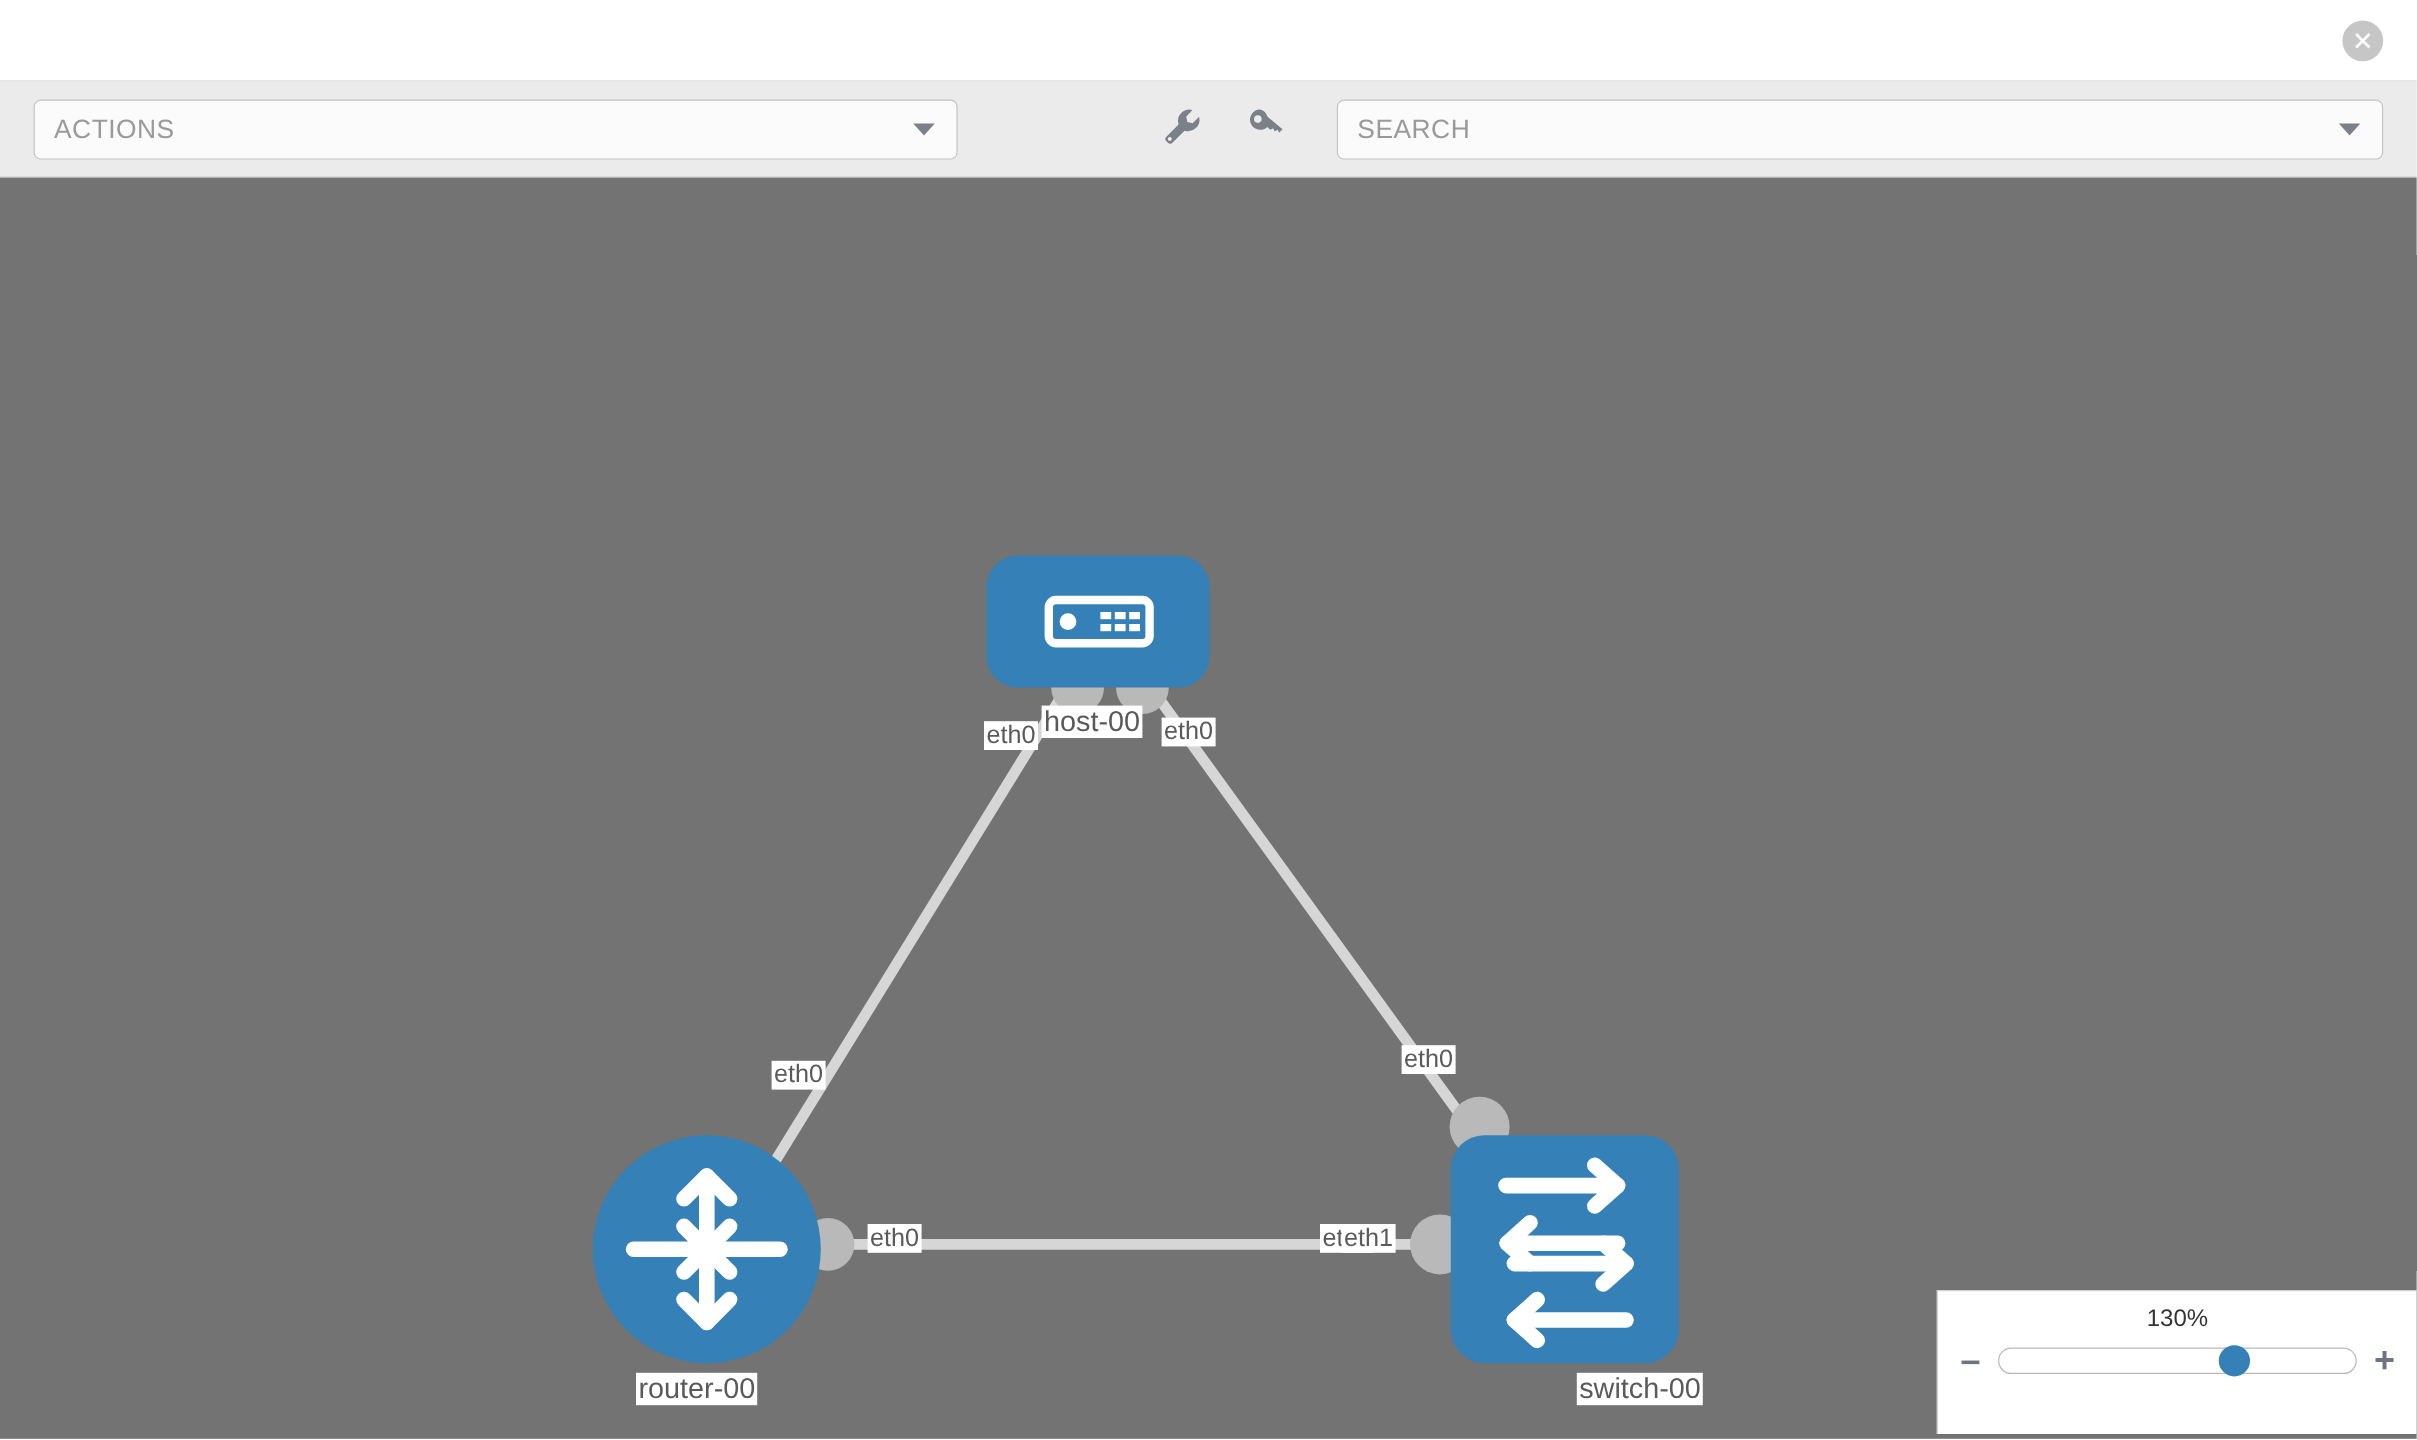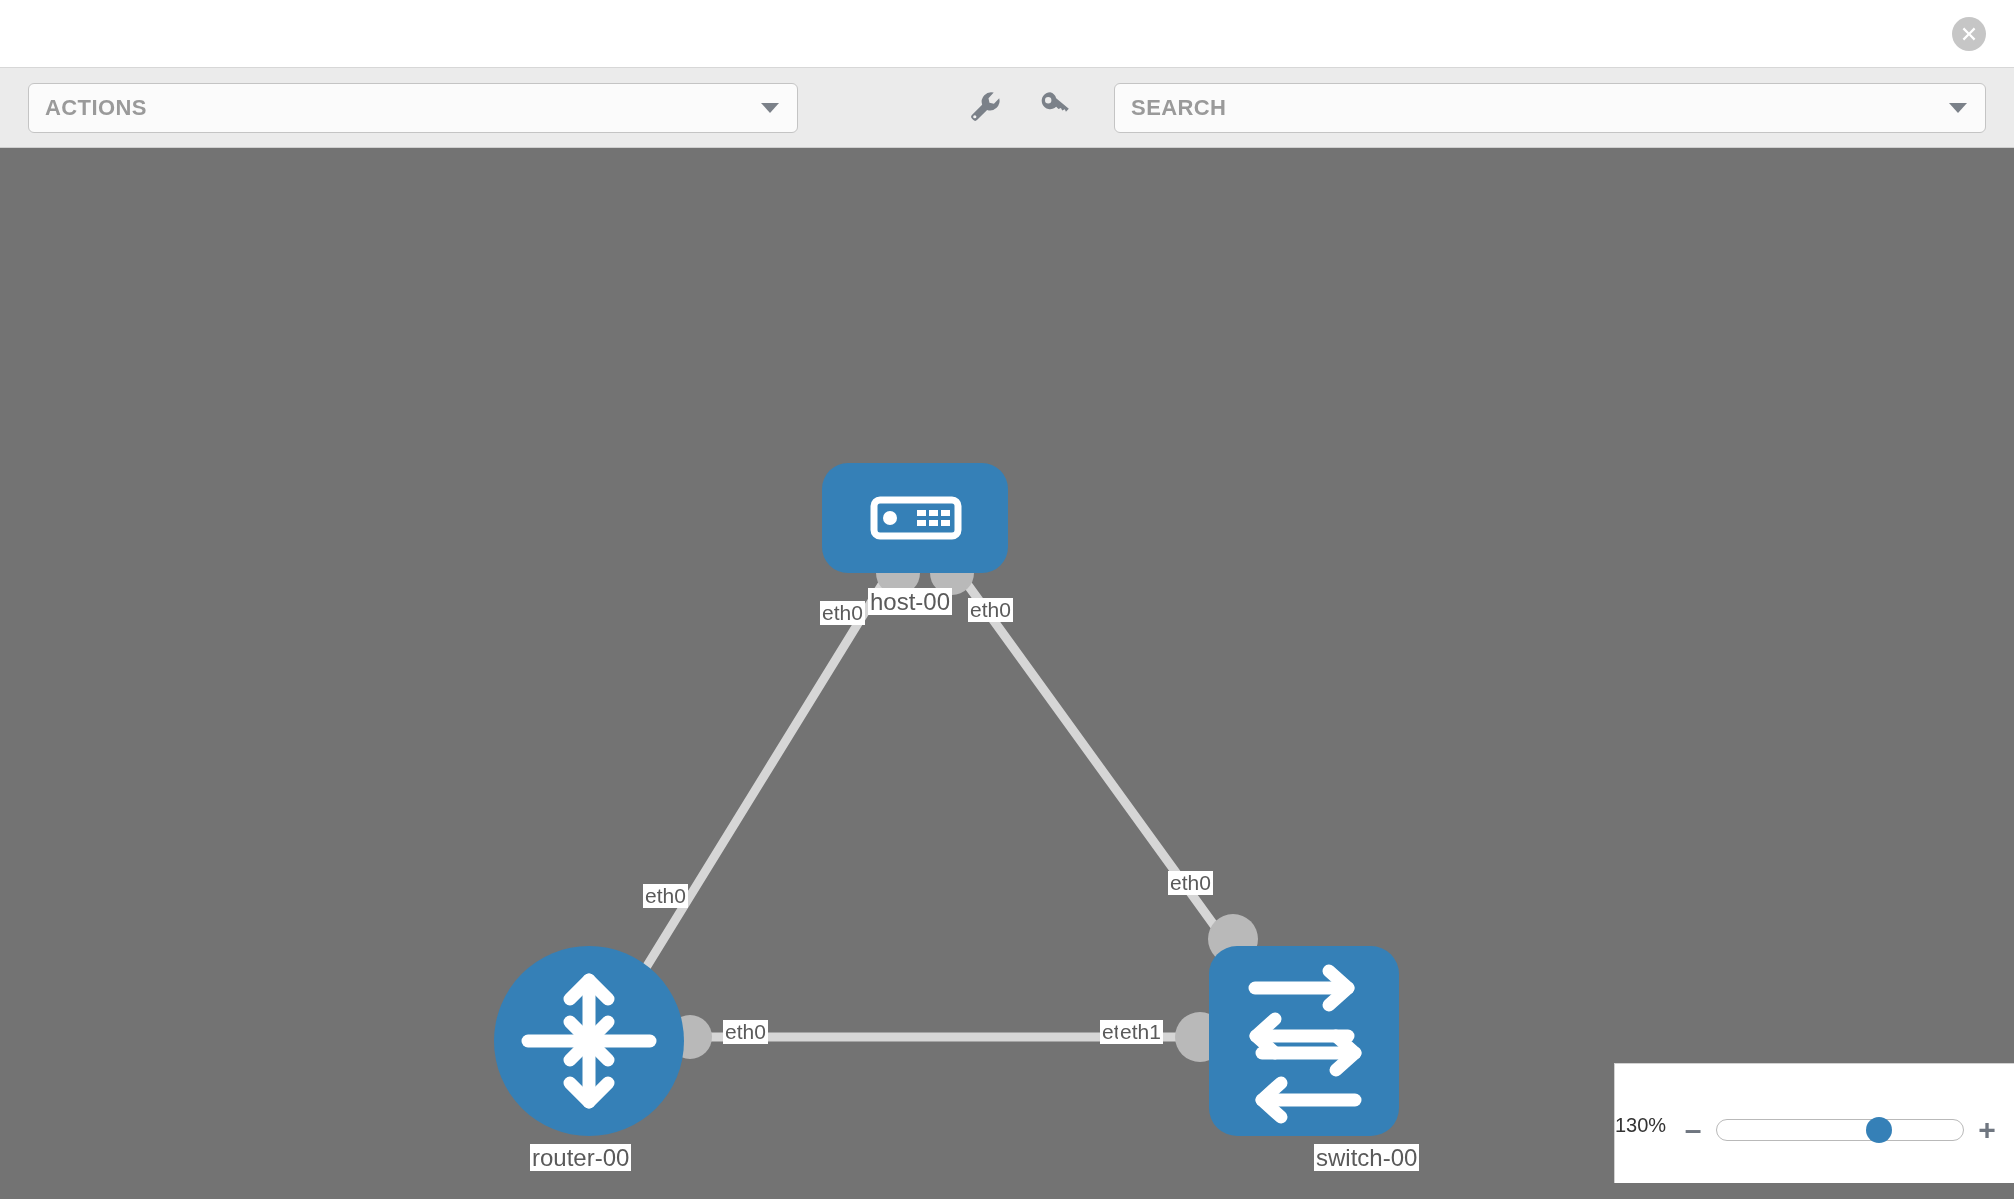--- a/index.html
+++ b/index.html
@@ -43,21 +43,20 @@
 
   
   .toolbar {
     position: relative;
     height: 80px;
     background: #ebebeb;
     border-bottom: 1px solid #cfcfcf;
     display: flex;
     align-items: center;
     padding: 0 28px;
-    font-weight: bold;
   }
   .dropdown {
     position: relative;
     height: 50px;
     background: #fbfbfb;
     border: 1px solid #c4c4c4;
     border-radius: 6px;
     display: flex;
     align-items: center;
     padding: 0 16px;
@@ -114,29 +113,29 @@
     line-height: 1.05;
     padding: 1px 2px;
   }
   .lbl.iface { font-size: 21px; }
   .lbl.nodename { font-size: 24px; }
 
   
   .zoom-panel {
     position: absolute;
     right: 0;
-    bottom: 16px;
+    bottom: 4px;
     width: 400px;
     height: 120px;
     background: #ffffff;
     border: 1px solid #d2d2d2;
     border-right: none;
     border-bottom: none;
     display: flex;
-    flex-direction: row;
+    flex-direction: column;
     align-items: center;
     padding-top: 12px;
   }
   .zoom-level {
     font-size: 20px;
     color: #333333;
     margin-bottom: 8px;
   }
   .zoom-row {
     display: flex;

